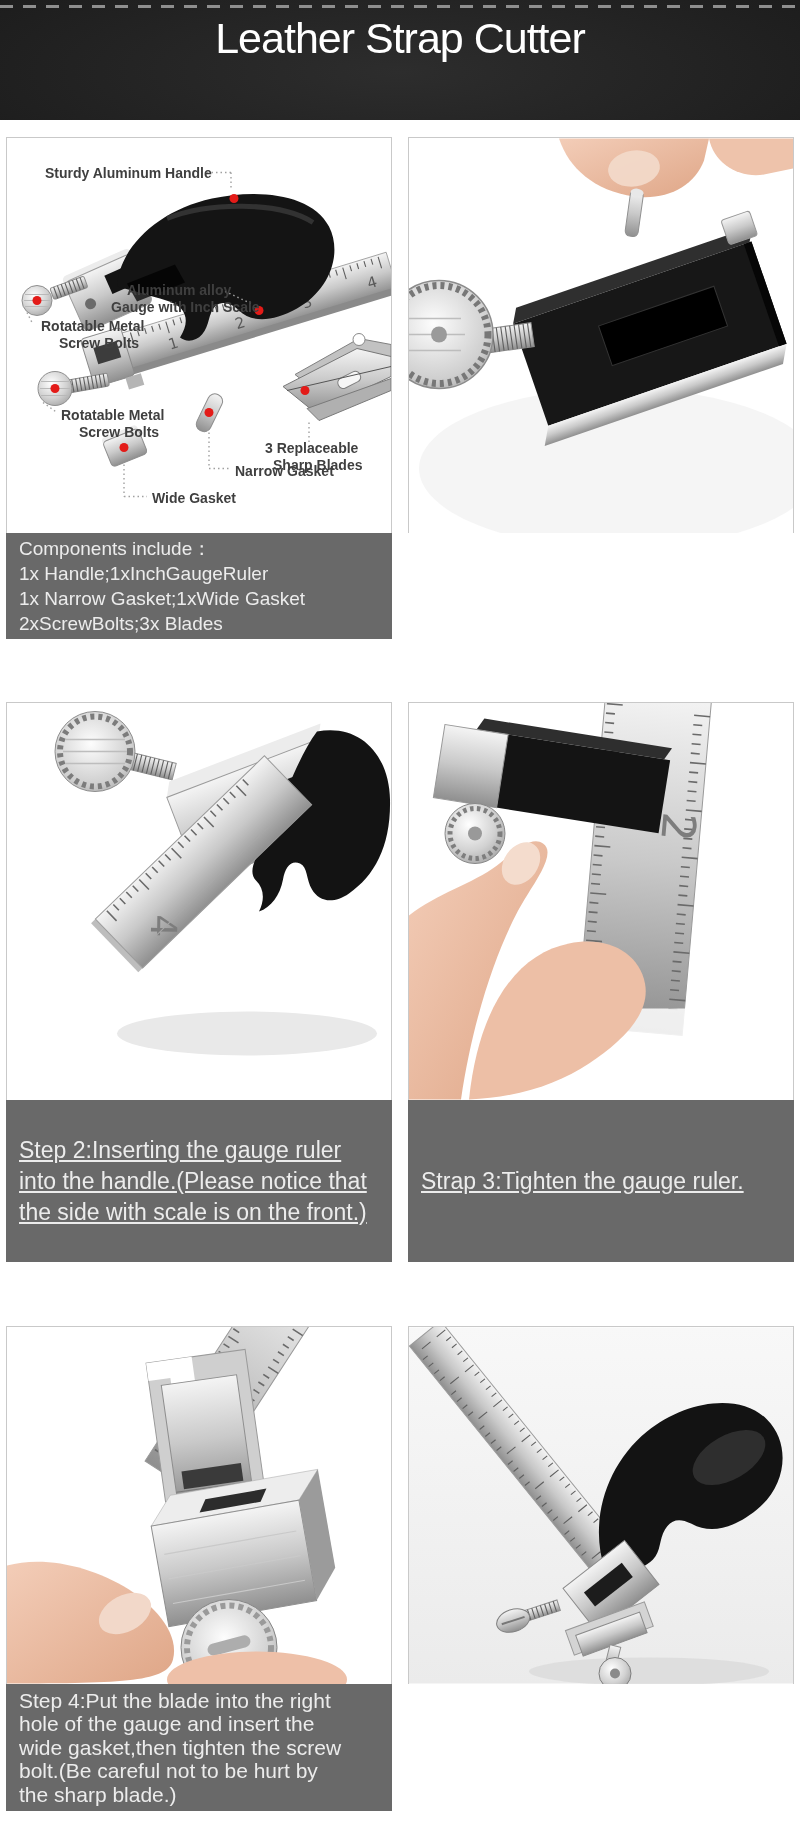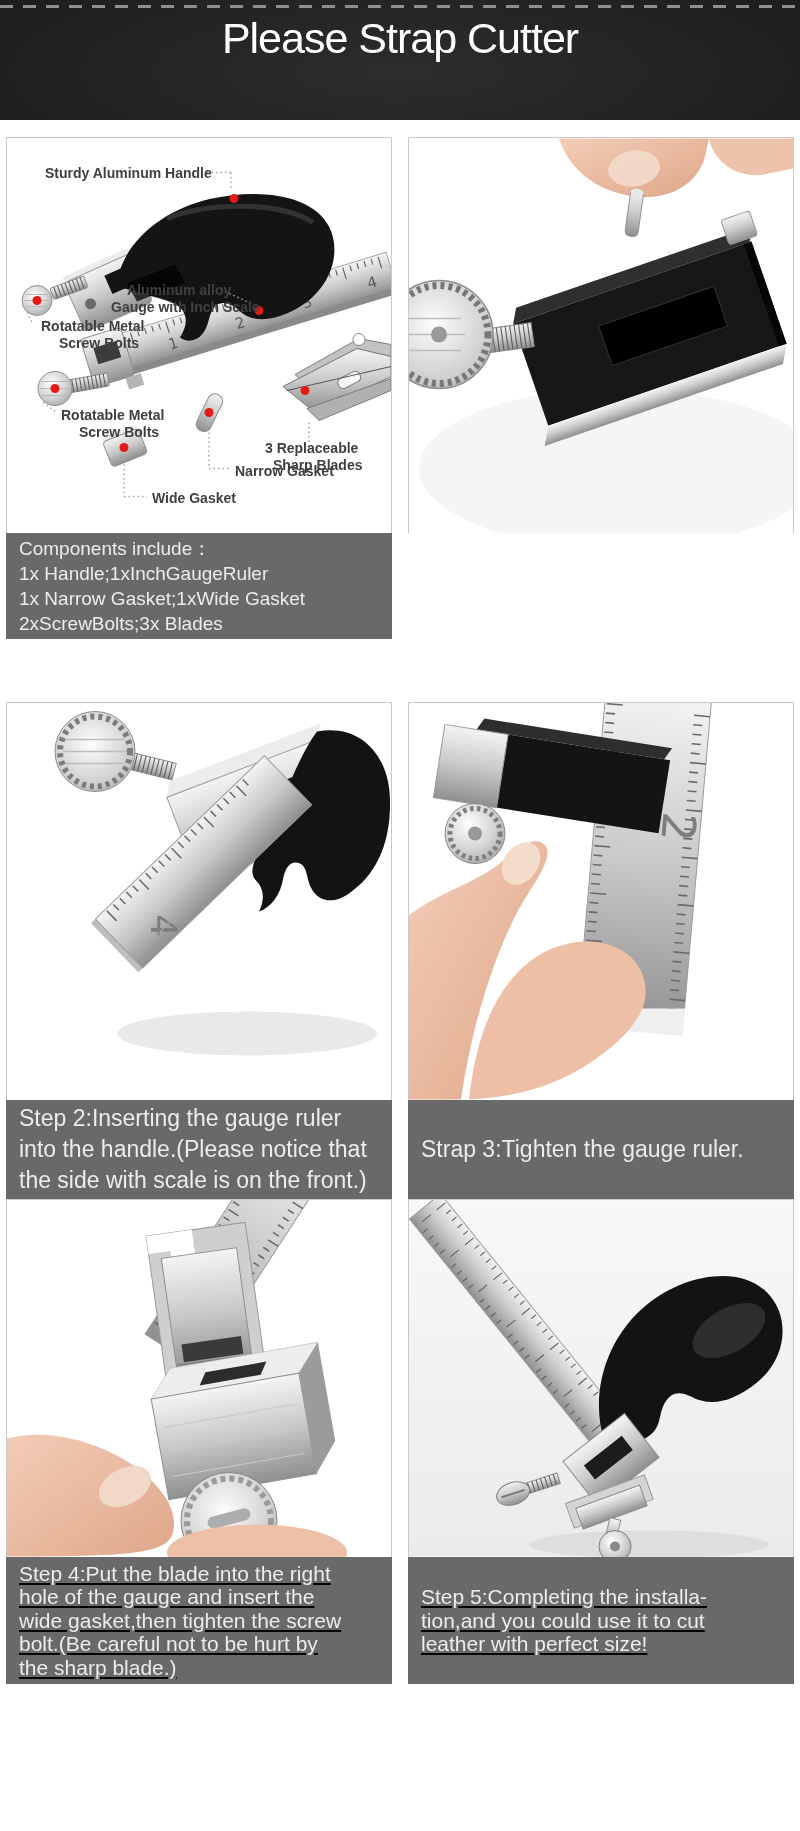--- a/index.html
+++ b/index.html
@@ -8,30 +8,30 @@
   
   .banner{position:relative;width:800px;height:120px;
           background:radial-gradient(ellipse 90% 160% at 50% 60%, #2d2d2d 0%, #1b1b1b 75%, #151515 100%);
           text-align:center;color:#ffffff;overflow:hidden;}
   .banner .dash{position:absolute;top:5px;left:0;width:100%;height:3px;
           background:repeating-linear-gradient(90deg,#8f8f8f 0 13px,transparent 13px 23px);}
   .banner .t{font-size:43px;line-height:45px;font-weight:400;letter-spacing:-1px;}
   .banner .twrap{padding-top:16px;}
   
   .row{display:flex;gap:16px;padding:0 6px;}
-  .row1{margin-top:17px;} .row2{margin-top:63px;} .row3{text-decoration:underline;}
+  .row1{margin-top:17px;} .row2{margin-top:63px;} .row3{margin-top:64px;}
   .panel{width:386px;box-sizing:border-box;}
   .photo{position:relative;box-sizing:border-box;border:1px solid #c9c9c9;border-bottom:none;
          background:#ffffff;overflow:hidden;}
   .ph1{height:396px;} .ph2{height:398px;} .ph3{height:358px;}
   .photo svg{display:block;width:100%;height:100%;}
   .caption{box-sizing:border-box;background:#696969;color:#ececec;display:flex;align-items:center;
            padding-left:13px;padding-right:2px;white-space:pre;overflow:hidden;}
   .cap1{height:106px;font-size:19px;line-height:25px;}
-  .cap2{height:99px;font-size:23px;line-height:31px;}
+  .cap2{height:162px;font-size:23px;line-height:31px;text-decoration:underline;}
   .cap3{height:127px;font-size:21px;line-height:23.5px;}
   
   .lbl{font-family:"Liberation Sans",sans-serif;font-size:14px;font-weight:600;fill:#3f3f3f;}
   .leader{stroke:#a0a0a0;stroke-width:1.4;stroke-dasharray:1.5 3;fill:none;}
   .ticks{stroke:#5f5f5f;stroke-width:1.1;fill:none;}
   .ticksL{stroke:#6a6a6a;stroke-width:1.6;fill:none;}
   .rnum{font-family:"DejaVu Sans",sans-serif;font-size:15px;fill:#5a5a5a;}
   .bignum{font-family:"DejaVu Sans",sans-serif;fill:#7d7d7d;}
   .hidden-defs{position:absolute;width:0;height:0;}
 </style>
@@ -64,21 +64,21 @@
         <stop offset="1" stop-color="#ebebeb"></stop>
     </linearGradient>
   </defs>
 </svg>
 
 <div class="page">
 
   <header class="banner">
     <div class="dash"></div>
     <div class="twrap">
-      <div class="t">Please Strap Cutter</div>
+      <div class="t">Leather Strap Cutter</div>
     </div>
   </header>
 
   <div class="row row1">
 
     <section class="panel">
       <div class="photo ph1">
         <svg viewBox="0 0 384 394">
           <rect x="0" y="0" width="384" height="394" fill="#ffffff"></rect>
 
@@ -362,19 +362,16 @@
             <ellipse cx="104" cy="288" rx="17" ry="11" fill="url(#gSteel)" stroke="#808080"></ellipse>
             <path d="M92,288 H116" stroke="#777777" stroke-width="2"></path>
           </g>
           <g>
             <rect x="198" y="318" width="11" height="26" transform="rotate(14 203 330)" fill="url(#gSteel)" stroke="#8f8f8f"></rect>
             <circle cx="206" cy="346" r="16" fill="url(#gRadial)" stroke="#7d7d7d"></circle>
             <circle cx="206" cy="346" r="5" fill="#8a8a8a"></circle>
           </g>
         </svg>
       </div>
-      <div class="caption cap3">Step 5:Completing the installa-
-tion,and you could use it to cut
-leather with perfect size!</div>
     </section>
   </div>
 
 </div>
 
 </body></html>

